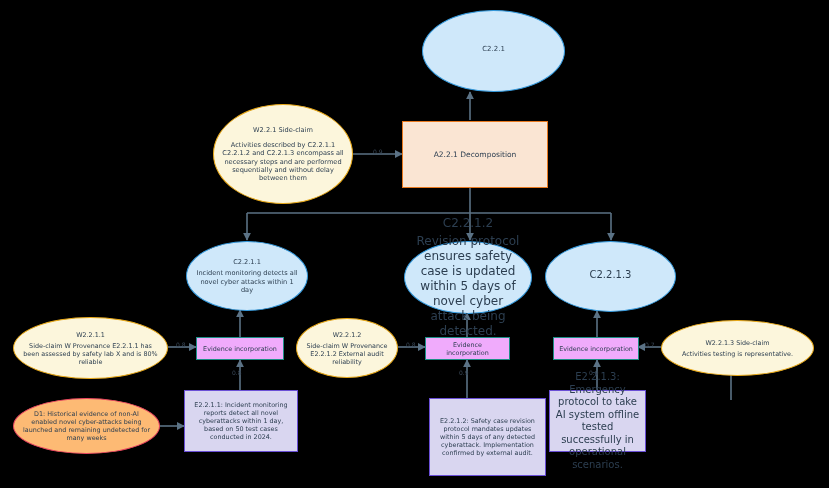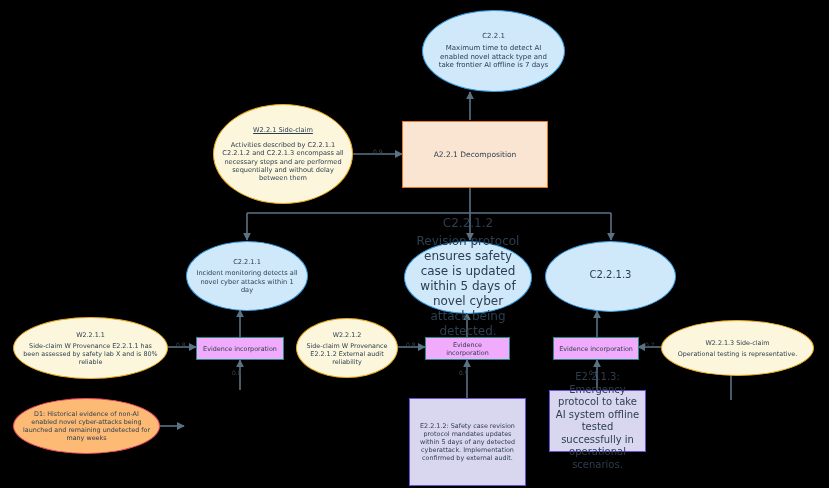--- a/index.html
+++ b/index.html
@@ -124,33 +124,32 @@
 
       <path d="M 158 426 L 184 426"></path>
 
       <path d="M 731 400 L 731 366"></path>
     </g>
   </svg>
 
   <div class="node ellipse claim" style="left:422px; top:10px; width:143px; height:82px; font-size:7px;">
     <div class="inner">
       <span class="title-line">C2.2.1</span>
-      <span>Maximum time  to detect AI enabled novel attack type and take frontier AI offline is 7 days</span>
     </div>
   </div>
 
   <div class="node decomp" style="left:402px; top:121px; width:146px; height:67px; font-size:7.5px;">
     <div class="inner">
       <span>A2.2.1 Decomposition</span>
     </div>
   </div>
 
   <div class="node ellipse sideclaim" style="left:213px; top:104px; width:140px; height:100px; font-size:6.6px;">
     <div class="inner">
-      <span class="title-line" style="margin-bottom:7px;text-decoration:underline;">W2.2.1  Side-claim</span>
+      <span class="title-line" style="margin-bottom:7px;">W2.2.1  Side-claim</span>
       <span>Activities described by C2.2.1.1 C2.2.1.2 and C2.2.1.3 encompass all necessary steps and are performed sequentially and without delay between them</span>
     </div>
   </div>
 
   <div class="node ellipse claim" style="left:186px; top:241px; width:122px; height:70px; font-size:6.6px;">
     <div class="inner">
       <span class="title-line">C2.2.1.1</span>
       <span>Incident monitoring detects all novel cyber attacks within 1 day</span>
     </div>
   </div>
@@ -178,21 +177,21 @@
   <div class="node ellipse sideclaim" style="left:296px; top:318px; width:102px; height:60px; font-size:6.4px;">
     <div class="inner">
       <span class="title-line">W2.2.1.2</span>
       <span>Side-claim W Provenance E2.2.1.2 External audit reliability</span>
     </div>
   </div>
 
   <div class="node ellipse sideclaim" style="left:661px; top:320px; width:153px; height:56px; font-size:6.4px;">
     <div class="inner">
       <span class="title-line">W2.2.1.3 Side-claim</span>
-      <span>Operational testing is representative.</span>
+      <span>Activities testing is representative.</span>
     </div>
   </div>
 
   <div class="node incorp" style="left:196px; top:337px; width:88px; height:23px; font-size:6.4px;">
     <div class="inner">
       <span>Evidence incorporation</span>
     </div>
   </div>
 
   <div class="node incorp" style="left:425px; top:337px; width:85px; height:23px; font-size:6.4px;">
@@ -200,22 +199,27 @@
       <span>Evidence incorporation</span>
     </div>
   </div>
 
   <div class="node incorp" style="left:553px; top:337px; width:86px; height:23px; font-size:6.4px;">
     <div class="inner">
       <span>Evidence incorporation</span>
     </div>
   </div>
 
-
-  <div class="node evidence" style="left:409px; top:398px; width:117px; height:88px; font-size:6.4px;">
+  <div class="node evidence" style="left:184px; top:390px; width:114px; height:62px; font-size:6.4px;">
+    <div class="inner">
+      <span>E2.2.1.1: Incident monitoring reports detect all novel cyberattacks within 1 day, based on 50 test cases conducted in 2024.</span>
+    </div>
+  </div>
+
+  <div class="node evidence" style="left:429px; top:398px; width:117px; height:78px; font-size:6.4px;">
     <div class="inner">
       <span>E2.2.1.2: Safety case revision protocol mandates updates within 5 days of any detected cyberattack. Implementation confirmed by external audit.</span>
     </div>
   </div>
 
   <div class="node evidence" style="left:549px; top:390px; width:97px; height:62px; font-size:10px;">
     <div class="inner">
       <span>E2.2.1.3:  Emergency protocol to take AI system offline tested successfully in operational scenarios.</span>
     </div>
   </div>

